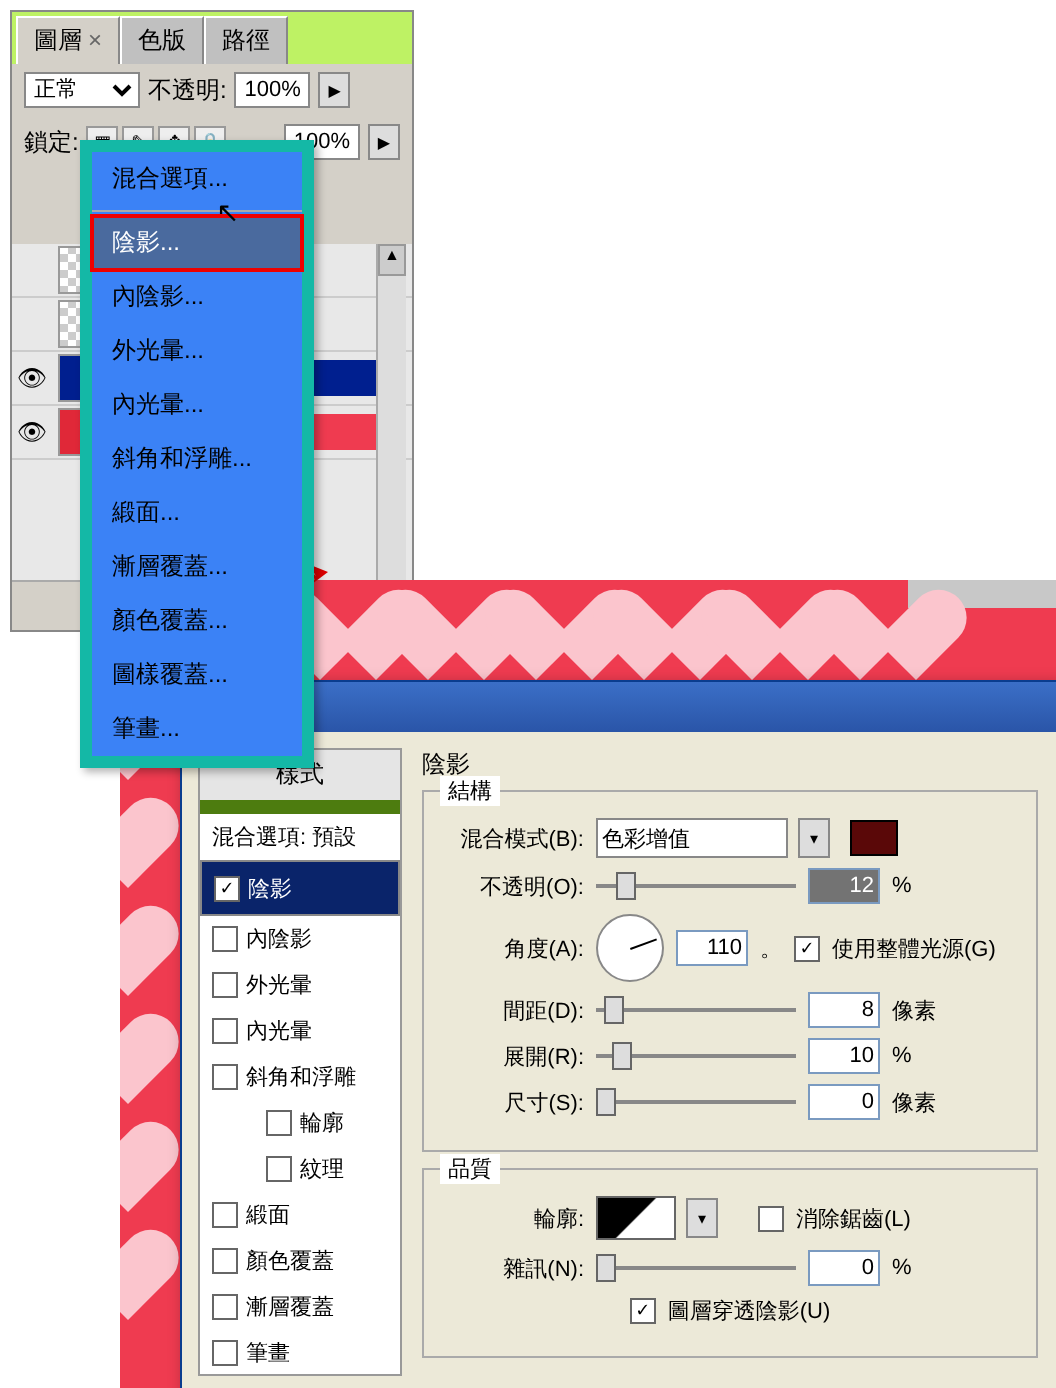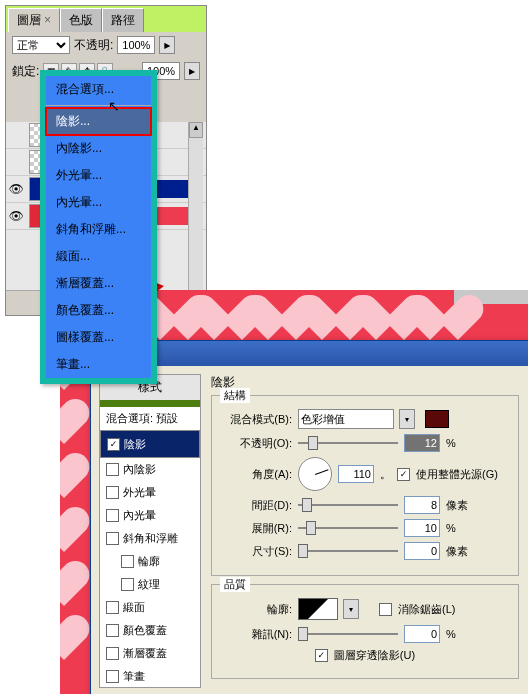--- a/index.html
+++ b/index.html
@@ -39,21 +39,21 @@
 .heart-col{position:absolute;left:-28px;top:50px}
 .heart-col .heart{margin:6px 0}
 .gray-strip{position:absolute;right:0;top:0;width:74px;height:14px;background:#c8c8c8}
 .dlg{position:absolute;left:90px;top:340px;width:438px;height:354px;background:#ece9d8;border:1px solid #0a3d8f;box-shadow:3px 3px 8px rgba(0,0,0,.4)}
 .dlg-title{background:linear-gradient(#3b6fc7,#2a55a8);color:#fff;padding:4px 8px;font-size:12px}
 .dlg-body{display:flex;height:calc(100% - 24px)}
 .style-list{width:100px;border:1px solid #999;margin:8px 0 8px 8px;background:#fff;overflow:hidden}
 .style-head{background:#e5e5e5;padding:4px;text-align:center;border-bottom:7px solid #4d7c0f}
 .style-item{padding:4px 6px;display:flex;align-items:center;gap:4px;font-size:11px}
 .style-item.sel{background:#0a246a;color:#fff}
-.style-item.indent{padding-left:21px}
+.style-item.indent{padding-left:33px}
 .cb{width:11px;height:11px;border:1px solid #666;background:#fff;display:inline-flex;align-items:center;justify-content:center;font-size:9px;line-height:1}
 .cb.ck::after{content:"✓";color:#000}
 .style-item.sel .cb.ck::after{color:#000;background:#fff}
 .settings{flex:1;padding:8px 10px}
 .section-title{font-size:12px;margin-bottom:4px}
 .fieldset{border:1px solid #aaa;padding:8px 10px 10px;margin-bottom:8px;position:relative}
 .fieldset-label{position:absolute;top:-8px;left:8px;background:#ffffff;padding:0 4px;font-size:11px}
 .frow{display:flex;align-items:center;margin:5px 0;gap:6px;font-size:11px}
 .frow-label{width:70px;text-align:right}
 .slider{flex:0 0 100px;height:14px;position:relative;display:flex;align-items:center}

